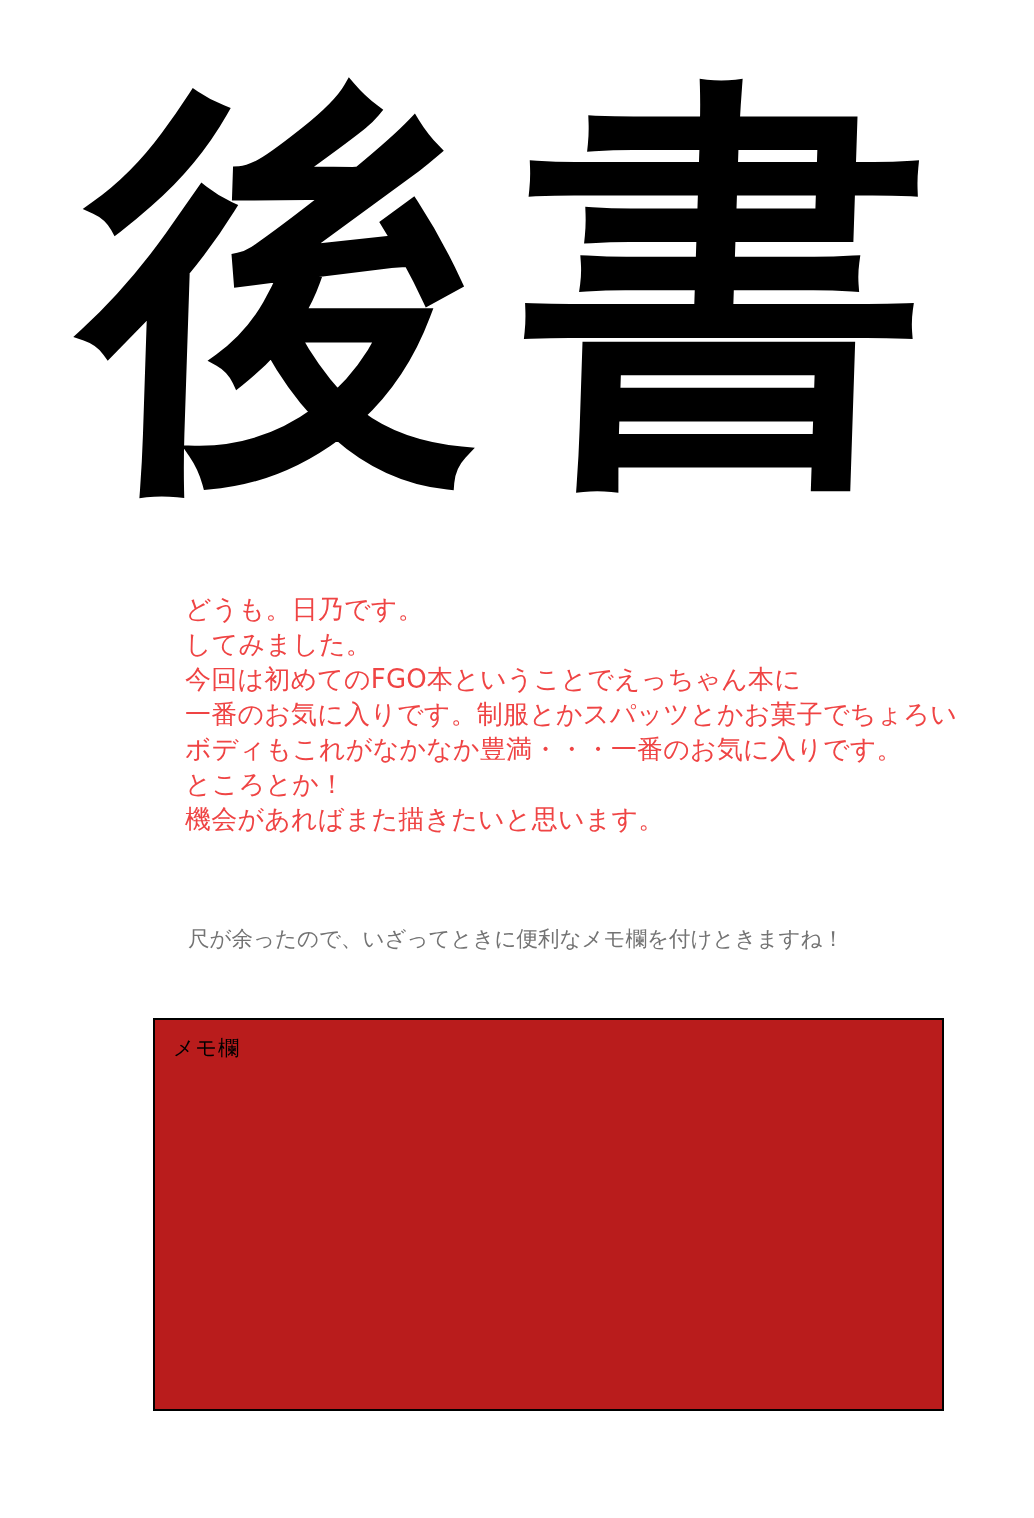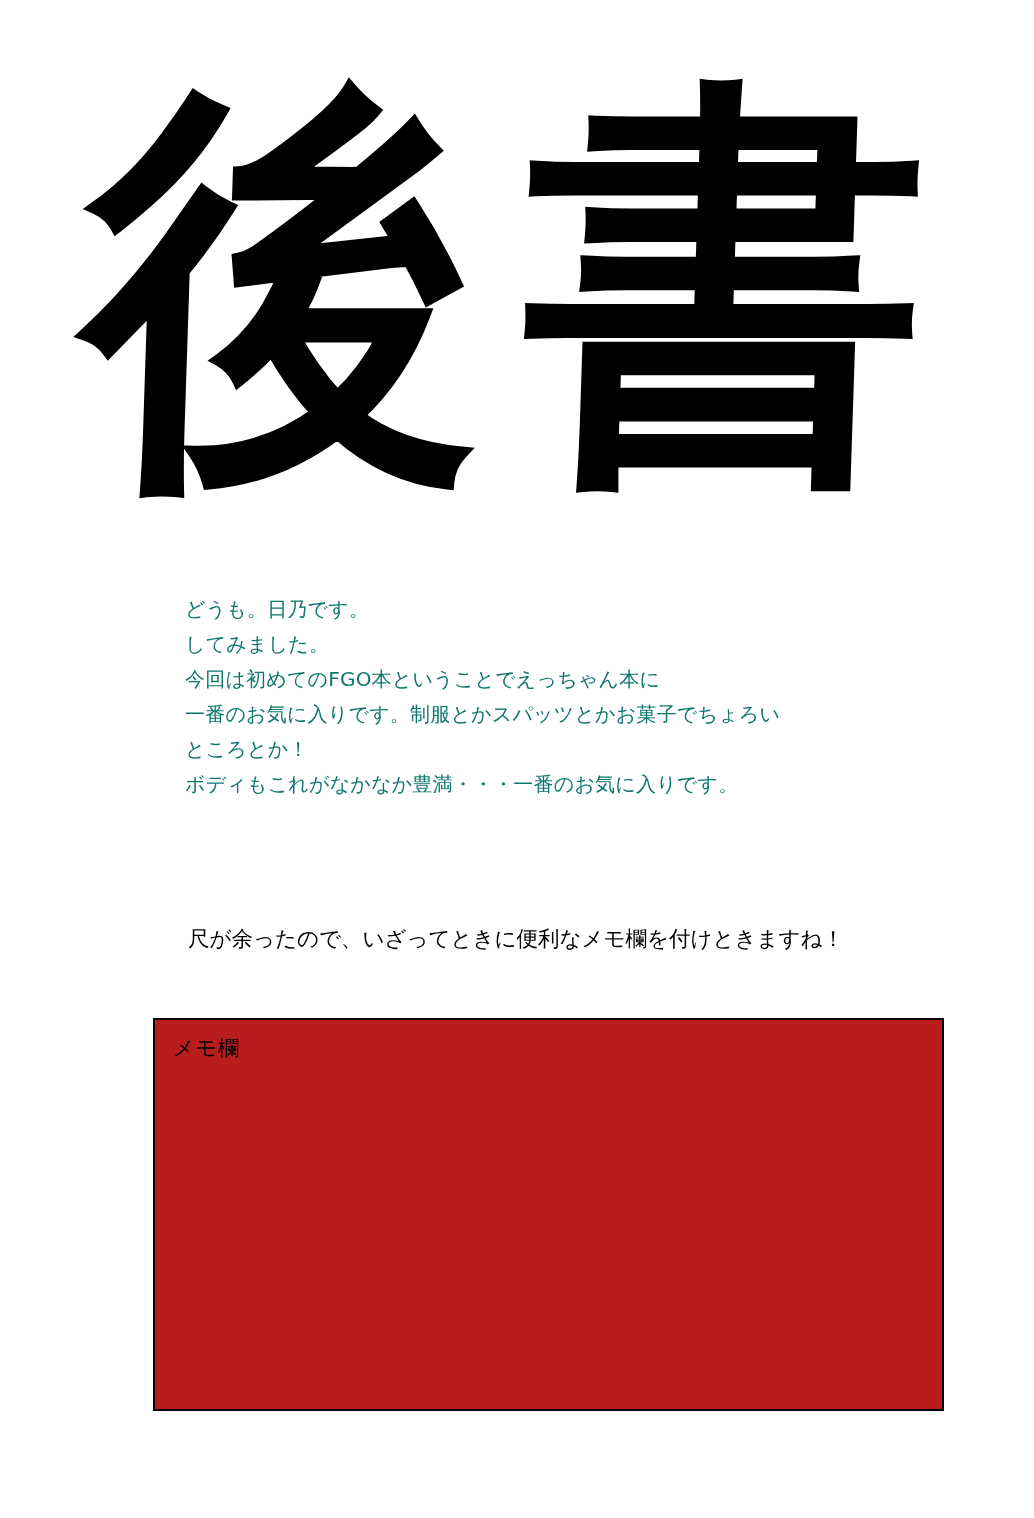--- a/index.html
+++ b/index.html
@@ -45,45 +45,45 @@
   }
 
   
   .body-block {
     position: absolute;
     left: 185px;
     top: 592px;
     width: 760px;
   }
   .body-line {
-    font-size: 20px;
+    font-size: 26px;
     line-height: 35px;
     letter-spacing: 0.2px;
     white-space: pre;
-    color: #0f766e;
+    color: #ef4444;
   }
   .para-gap {
     height: 14px;
   }
   .thanks-line {
     font-size: 21.5px;
     line-height: 35px;
     white-space: pre;
     color: #000000;
   }
 
   .note-intro {
     position: absolute;
     left: 188px;
     top: 923px;
     width: 780px;
     font-size: 21.5px;
     line-height: 32px;
     white-space: pre;
-    color: #000000;
+    color: #737373;
   }
 
   
   .memo-box {
     position: absolute;
     left: 153px;
     top: 1018px;
     width: 791px;
     height: 393px;
     border: 2px solid #000000;
@@ -122,22 +122,23 @@
 
   <div class="title-wrap">
     <div class="title-text">後書</div>
   </div>
 
   <div class="body-block">
     <div class="body-line">どうも。日乃です。</div>
     <div class="body-line">してみました。</div>
     <div class="body-line">今回は初めてのFGO本ということでえっちゃん本に</div>
     <div class="body-line">一番のお気に入りです。制服とかスパッツとかお菓子でちょろい</div>
+    <div class="body-line">ボディもこれがなかなか豊満・・・一番のお気に入りです。</div>
     <div class="body-line">ところとか！</div>
-    <div class="body-line">ボディもこれがなかなか豊満・・・一番のお気に入りです。</div>
+    <div class="body-line">機会があればまた描きたいと思います。</div>
     <div class="para-gap"></div>
   </div>
 
   <div class="note-intro">尺が余ったので、いざってときに便利なメモ欄を付けときますね！</div>
 
   <div class="memo-box">
     <div class="memo-label">メモ欄</div>
     <textarea class="memo-area" placeholder="" style=""></textarea>
   </div>
 

